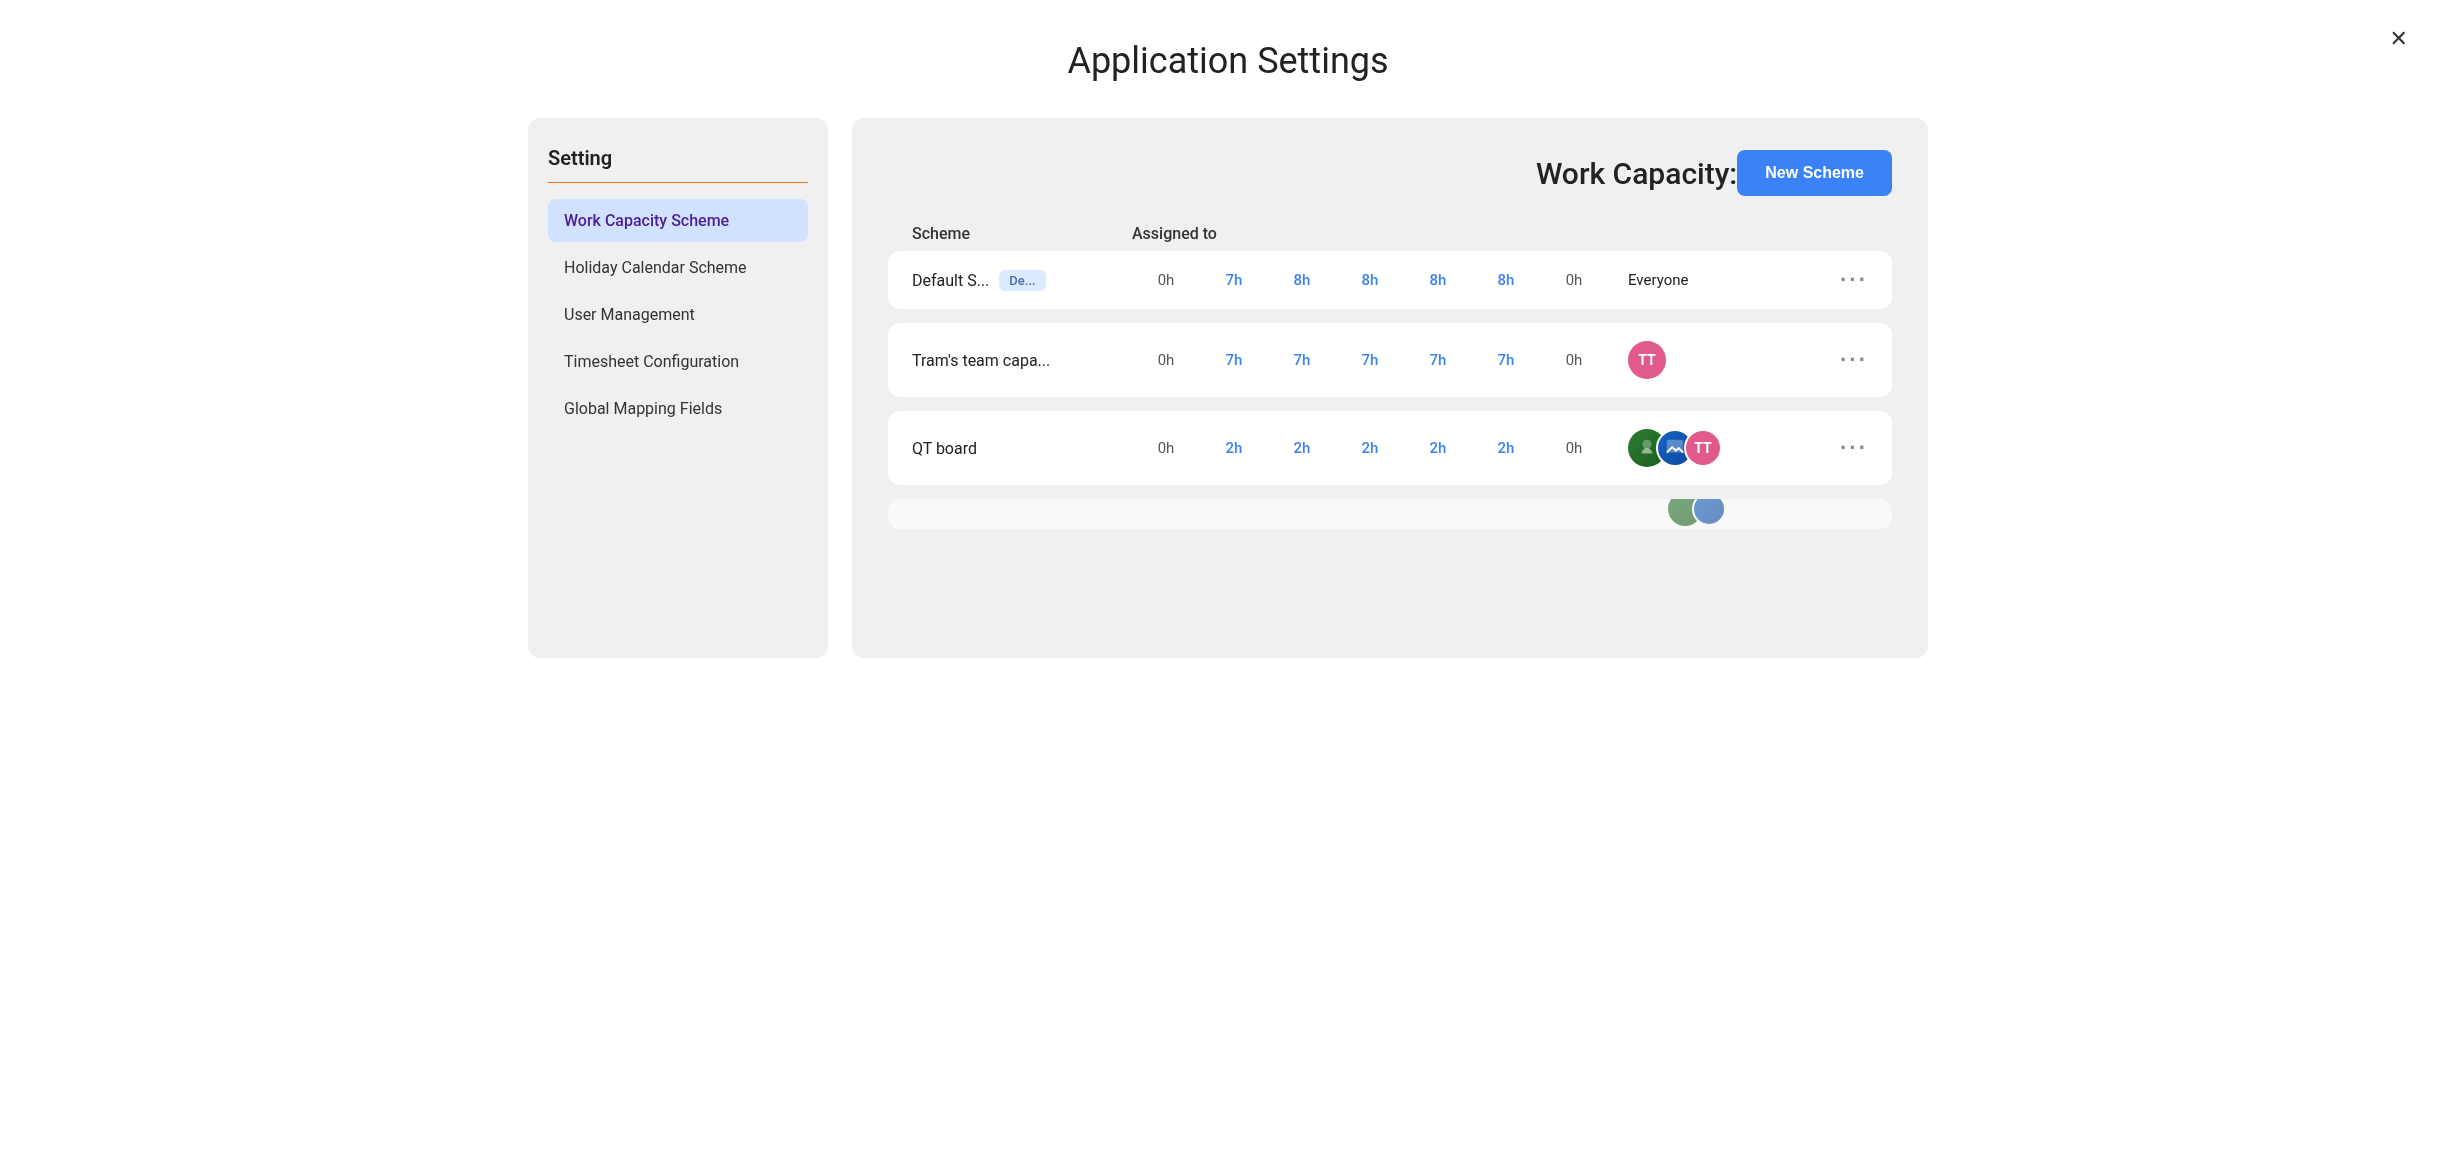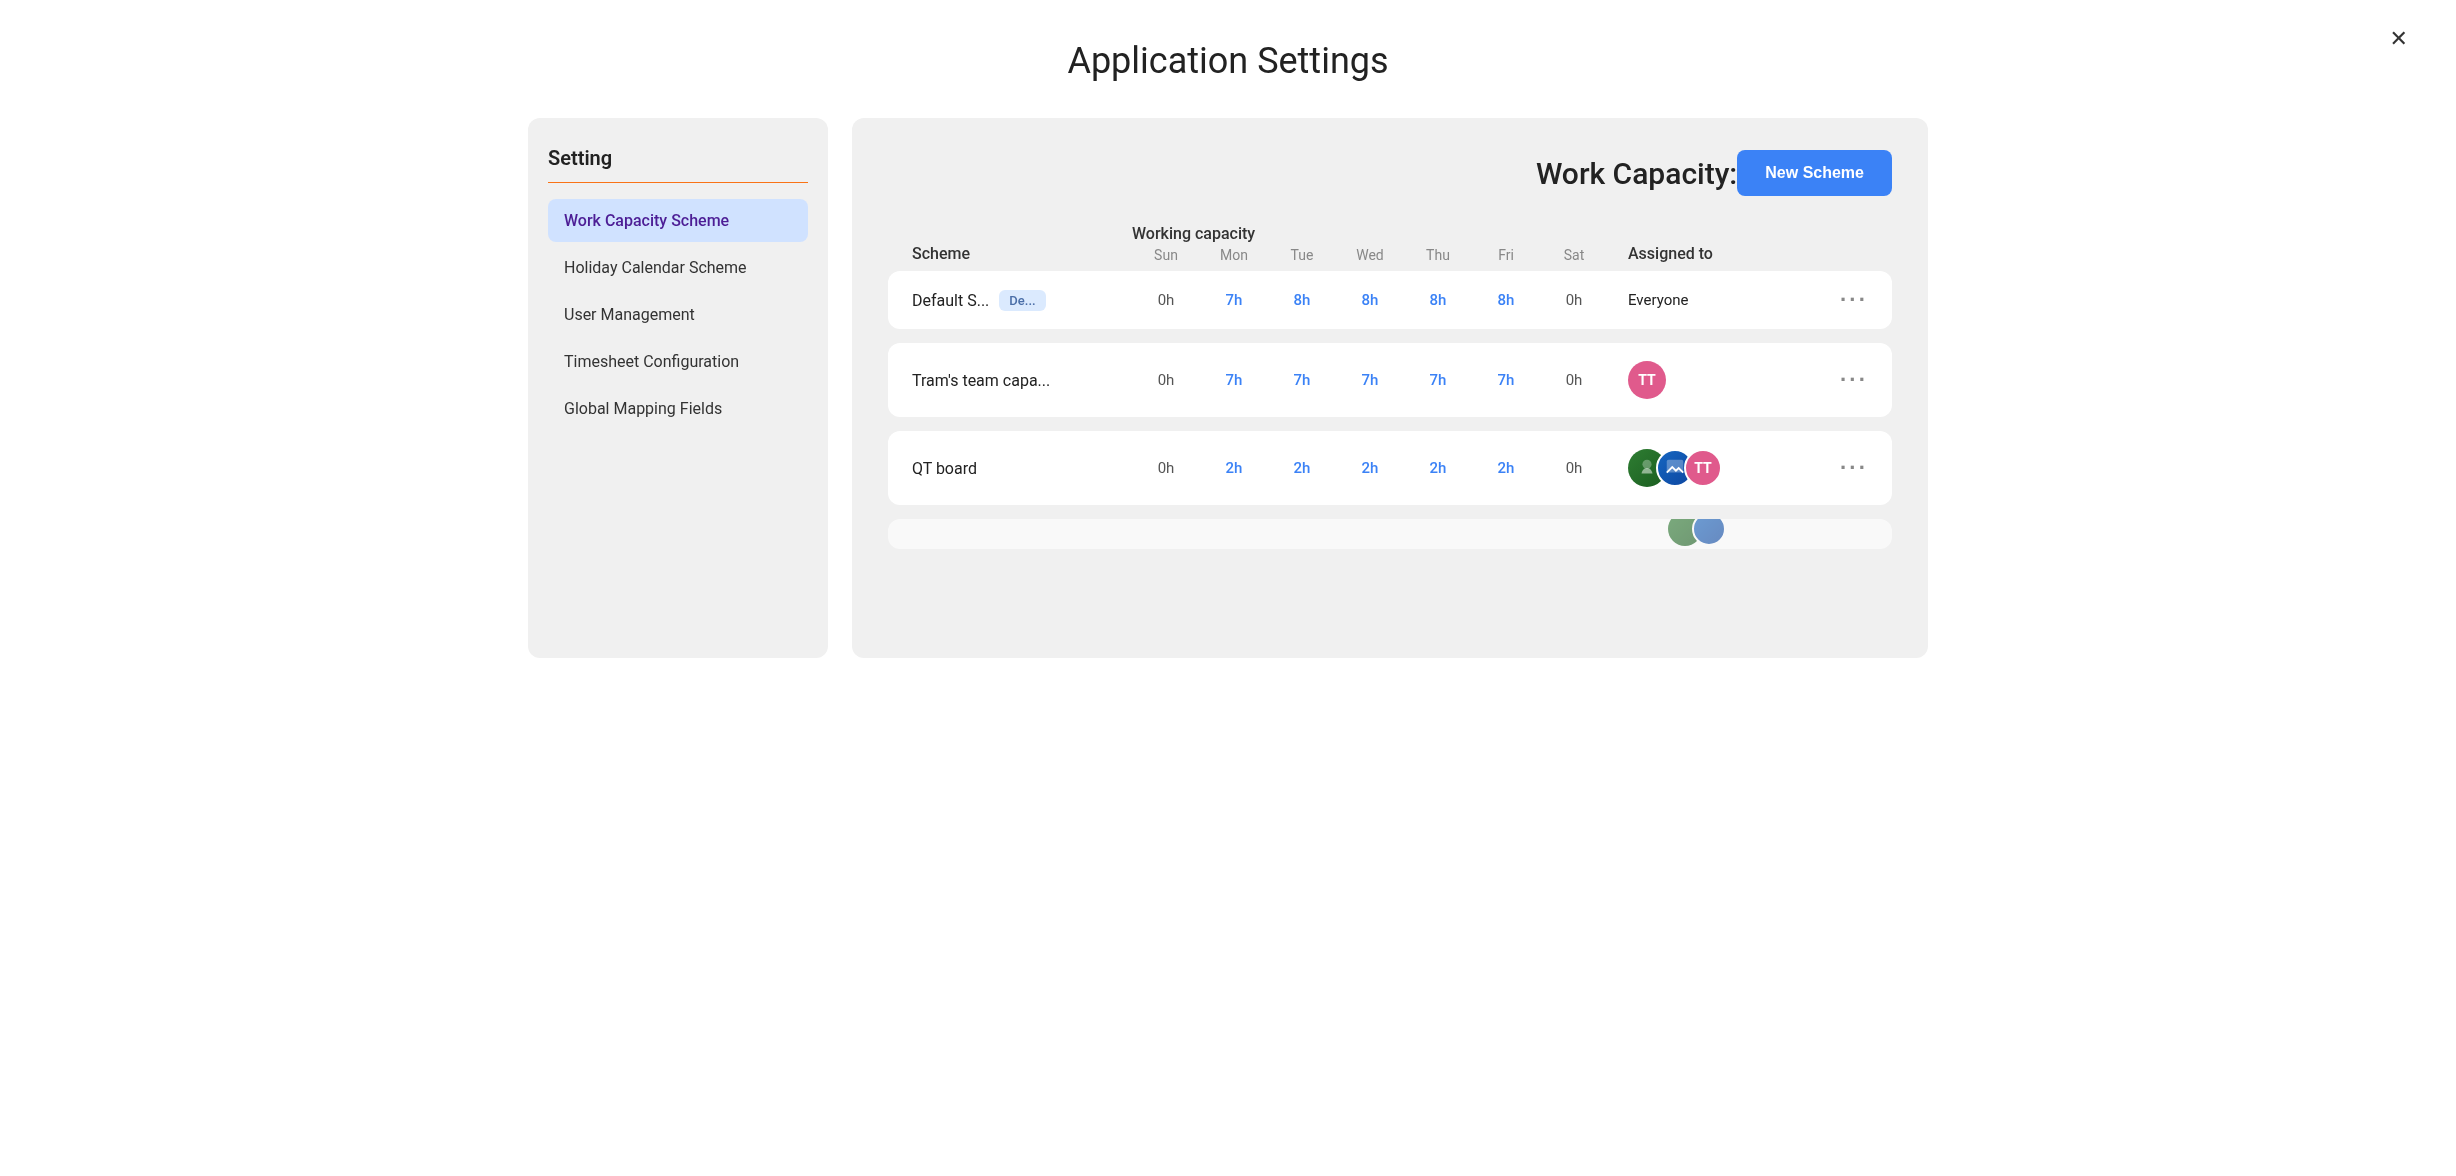--- a/index.html
+++ b/index.html
@@ -252,32 +252,20 @@
   </aside>
 
   <main class="content-area">
     <div class="content-header">
       <div class="content-title">Work Capacity:</div>
       <button class="new-scheme-btn">New Scheme</button>
     </div>
 
     <div class="table-header">
       <div class="col-scheme">Scheme</div>
-      <div class="col-working-capacity">
-        <div class="col-working-capacity-label">Working capacity</div>
-        <div class="col-days">
-          <div class="day-col">Sun</div>
-          <div class="day-col">Mon</div>
-          <div class="day-col">Tue</div>
-          <div class="day-col">Wed</div>
-          <div class="day-col">Thu</div>
-          <div class="day-col">Fri</div>
-          <div class="day-col">Sat</div>
-        </div>
-      </div>
       <div class="col-assigned">Assigned to</div>
       <div class="col-actions"></div>
     </div>
 
     <div class="scheme-row">
       <div class="scheme-name">
         <span>Default S...</span>
         <span class="scheme-badge">De...</span>
       </div>
       <div class="day-values">

